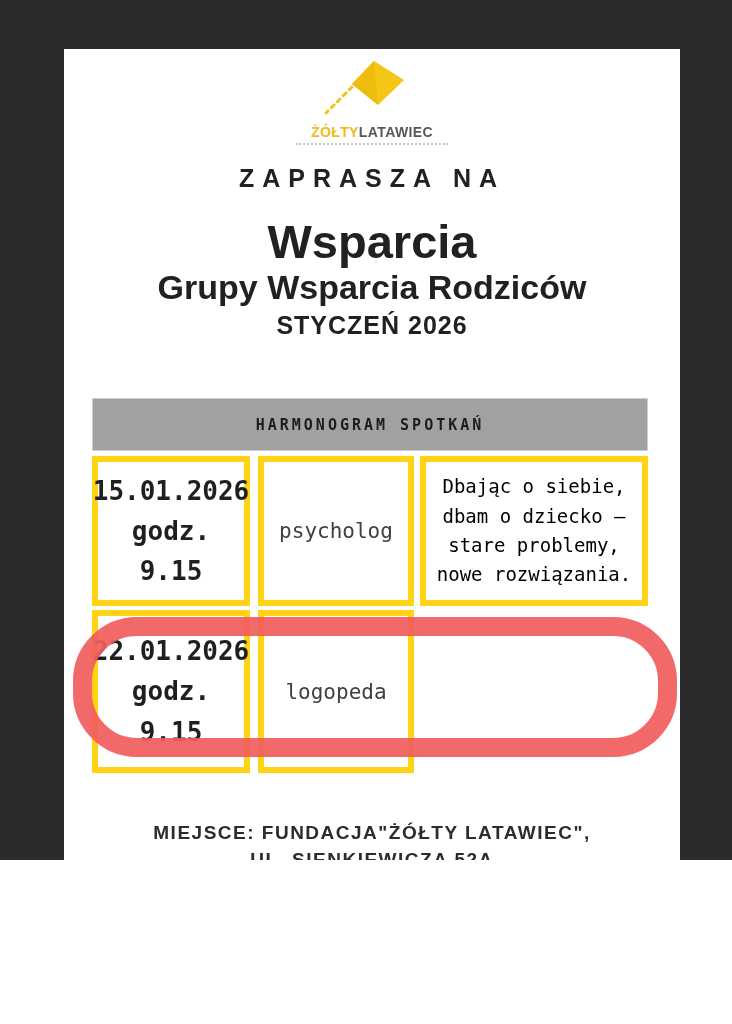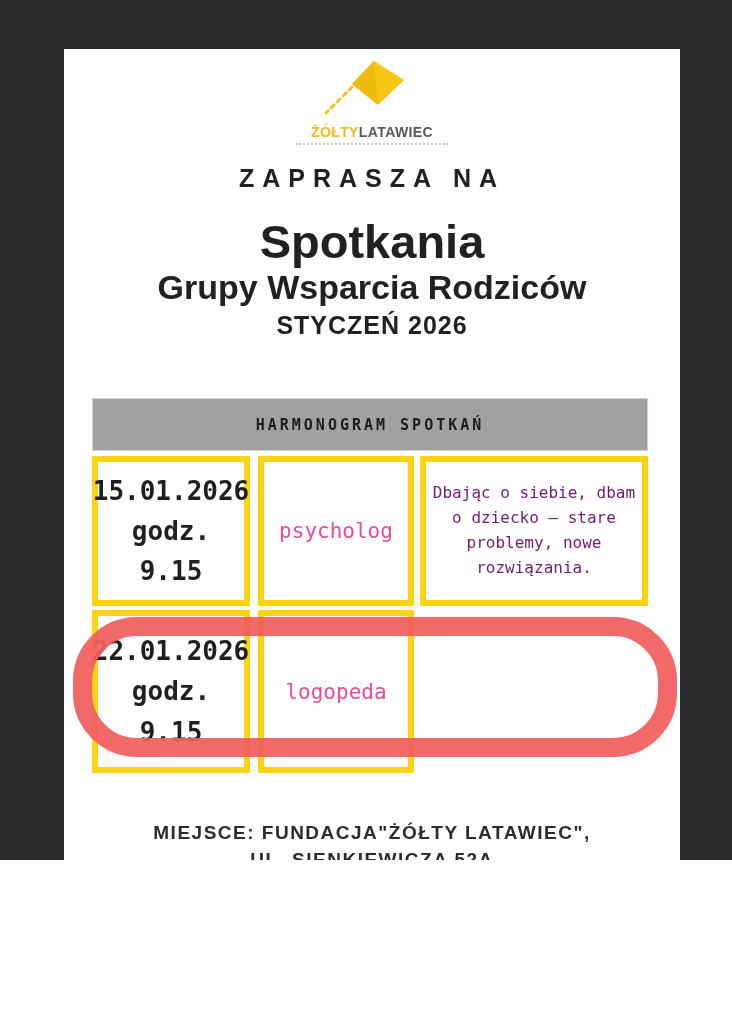--- a/index.html
+++ b/index.html
@@ -72,22 +72,22 @@
     align-items: center; justify-content: center;
     font-family: "DejaVu Sans Mono", "Liberation Mono", monospace;
     color: #313131; text-align: center;
   }
   .r1 { top: 407px; height: 150px; }
   .r2 { top: 561px; height: 163px; }
   .c1 { left: 28px;  width: 158px; }
   .c2 { left: 194px; width: 156px; }
   .c3 { left: 356px; width: 228px; }
   .cell .date  { font-weight: bold; font-size: 26px; line-height: 1.55; color: #1f1f1f; }
-  .cell .spec  { font-size: 21px; color: #ec4899; }
-  .cell .topic { font-size: 16px; line-height: 1.55; color: #701a75; padding: 0 2px; }
+  .cell .spec  { font-size: 21px; color: #404040; }
+  .cell .topic { font-size: 19px; line-height: 1.55; color: #000000; padding: 0 2px; }
   
   .marker {
     position: absolute; left: 9px; top: 568px;
     width: 604px; height: 140px;
     border: 19px solid #f15e5e;
     border-radius: 64px;
     opacity: .93;
     pointer-events: none;
     z-index: 5;
   }
@@ -111,21 +111,21 @@
           <polygon points="62,2 40,25 66,46" fill="#eebc0e"></polygon>
           <path d="M40,28 C32,36 24,44 14,54" fill="none" stroke="#f2c31d" stroke-width="3" stroke-dasharray="4 4.5" stroke-linecap="round"></path>
         </svg>
         <div class="logo-text">
           <span class="y">ŻÓŁTY</span><span class="d">LATAWIEC</span>
         </div>
         <div class="logo-rule"></div>
       </div>
 
       <div class="intro">ZAPRASZA NA</div>
-      <div class="title">Spotkania</div>
+      <div class="title">Wsparcia</div>
       <div class="subtitle">Grupy Wsparcia Rodziców</div>
       <div class="month">STYCZEŃ 2026</div>
 
       <div class="bar">
         <span>HARMONOGRAM SPOTKAŃ</span>
       </div>
 
       <div class="cell r1 c1">
         <div class="date">15.01.2026</div>
         <div class="date">godz. 9.15</div>

